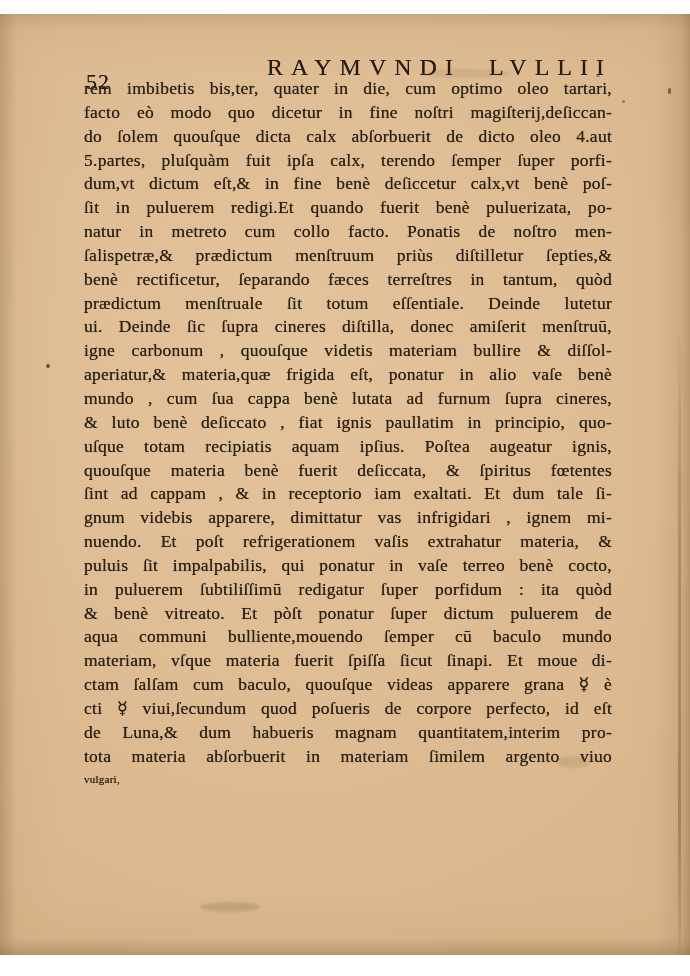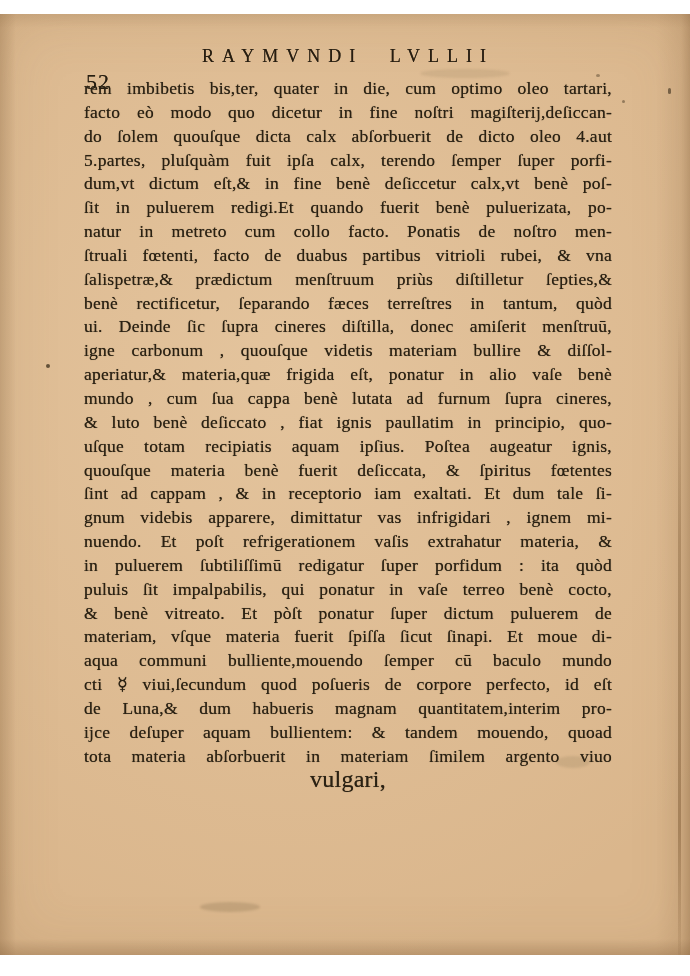--- a/index.html
+++ b/index.html
@@ -54,24 +54,24 @@
     left: 2px;
     top: 4px;
     font-size: 22px;
     letter-spacing: 1px;
     text-shadow: 0 0 0.6px rgba(38,29,16,0.7);
     margin-top: 19px;
   }
   .running-title {
     position: absolute;
     left: 0;
-    top: 0;
+    top: 8px;
     width: 100%;
-    text-align: center;
-    font-size: 18px;
+    text-align: right;
+    font-size: 24px;
     letter-spacing: 8px;
     word-spacing: 14px;
     text-shadow: 0 0 0.6px rgba(38,29,16,0.7);
     white-space: nowrap;
   }
   
   .body-text {
     position: absolute;
     left: 84px;
     top: 77px;   
@@ -84,24 +84,24 @@
     font-size: 17.5px;
     line-height: 23.85px;
     letter-spacing: 0.25px;
     text-align: justify;
     text-align-last: justify;
     white-space: nowrap;
     text-shadow: 0 0 0.7px rgba(42,33,19,0.75);
   }
   .catchword-line {
     height: 23.85px;
-    font-size: 24px;
+    font-size: 11px;
     line-height: 23.85px;
     letter-spacing: 0.25px;
-    text-align: center;
+    text-align: left;
     text-shadow: 0 0 0.7px rgba(42,33,19,0.75);
   }
   
   .speck {
     position: absolute;
     border-radius: 50%;
     background: #3a2d1a;
   }
   .speck.s1 { left: 46px;  top: 350px; width: 4px; height: 4px; opacity: 0.75; }
   .speck.s2 { left: 668px; top: 74px;  width: 3px; height: 6px; opacity: 0.6; border-radius: 2px; }
@@ -138,36 +138,36 @@
 </div>
 
 <div class="body-text">
   <div class="text-line">rem imbibetis bis,ter, quater in die, cum optimo oleo tartari,</div>
   <div class="text-line">facto eò modo quo dicetur in fine noſtri magiſterij,deſiccan-</div>
   <div class="text-line">do ſolem quouſque dicta calx abſorbuerit de dicto oleo 4.aut</div>
   <div class="text-line">5.partes, pluſquàm fuit ipſa calx, terendo ſemper ſuper porfi-</div>
   <div class="text-line">dum,vt dictum eſt,&amp; in fine benè deſiccetur calx,vt benè poſ-</div>
   <div class="text-line">ſit in puluerem redigi.Et quando fuerit benè puluerizata, po-</div>
   <div class="text-line">natur in metreto cum collo facto. Ponatis de noſtro men-</div>
-  <div class="text-line">ſtruali fœtenti, facto de duabus partibus vitrioli rubei, &amp; vna</div>
   <div class="text-line">ſalispetræ,&amp; prædictum menſtruum priùs diſtilletur ſepties,&amp;</div>
   <div class="text-line">benè rectificetur, ſeparando fæces terreſtres in tantum, quòd</div>
+  <div class="text-line">prædictum menſtruale ſit totum eſſentiale. Deinde lutetur</div>
   <div class="text-line">ui. Deinde ſic ſupra cineres diſtilla, donec amiſerit menſtruū,</div>
   <div class="text-line">igne carbonum , quouſque videtis materiam bullire &amp; diſſol-</div>
   <div class="text-line">aperiatur,&amp; materia,quæ frigida eſt, ponatur in alio vaſe benè</div>
   <div class="text-line">mundo , cum ſua cappa benè lutata ad furnum ſupra cineres,</div>
   <div class="text-line">&amp; luto benè deſiccato , fiat ignis paullatim in principio, quo-</div>
   <div class="text-line">uſque totam recipiatis aquam ipſius. Poſtea augeatur ignis,</div>
   <div class="text-line">quouſque materia benè fuerit deſiccata, &amp; ſpiritus fœtentes</div>
   <div class="text-line">ſint ad cappam , &amp; in receptorio iam exaltati. Et dum tale ſi-</div>
   <div class="text-line">gnum videbis apparere, dimittatur vas infrigidari , ignem mi-</div>
   <div class="text-line">nuendo. Et poſt refrigerationem vaſis extrahatur materia, &amp;</div>
+  <div class="text-line">puluis ſit impalpabilis, qui ponatur in vaſe terreo benè cocto,</div>
   <div class="text-line">in puluerem ſubtiliſſimū redigatur ſuper porfidum : ita quòd</div>
-  <div class="text-line">puluis ſit impalpabilis, qui ponatur in vaſe terreo benè cocto,</div>
   <div class="text-line">&amp; benè vitreato. Et pòſt ponatur ſuper dictum puluerem de</div>
+  <div class="text-line">aqua communi bulliente,mouendo ſemper cū baculo mundo</div>
   <div class="text-line">materiam, vſque materia fuerit ſpiſſa ſicut ſinapi. Et moue di-</div>
-  <div class="text-line">aqua communi bulliente,mouendo ſemper cū baculo mundo</div>
+  <div class="text-line">ctam ſalſam cum baculo, quouſque videas apparere grana ☿ è</div>
   <div class="text-line">cti ☿ viui,ſecundum quod poſueris de corpore perfecto, id eſt</div>
   <div class="text-line">de Luna,&amp; dum habueris magnam quantitatem,interim pro-</div>
-  <div class="text-line">ijce deſuper aquam bullientem: &amp; tandem mouendo, quoad</div>
   <div class="text-line">tota materia abſorbuerit in materiam ſimilem argento viuo</div>
   <div class="catchword-line">vulgari,</div>
 </div>
 
 </body></html>

